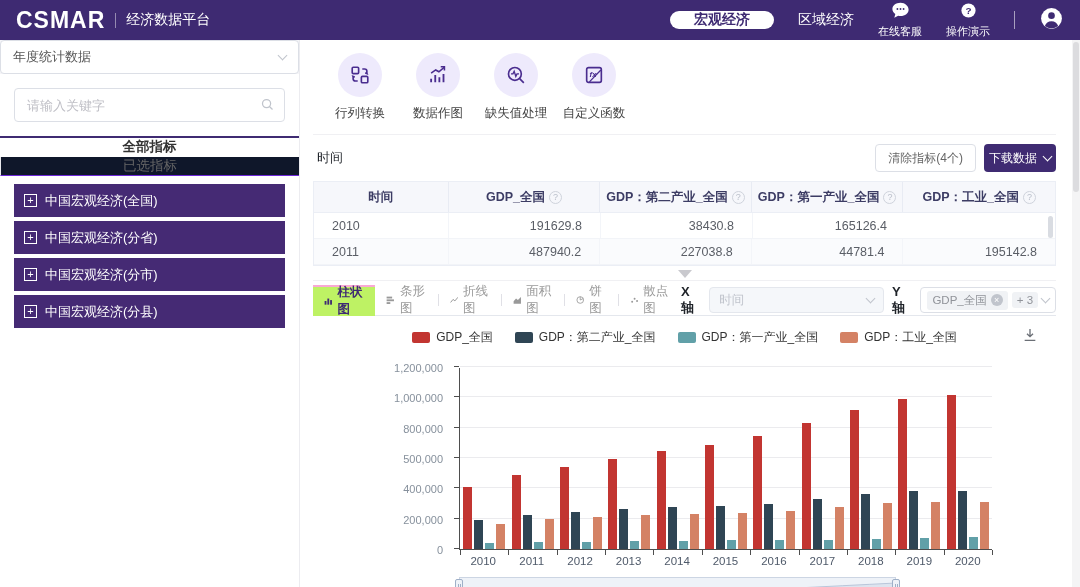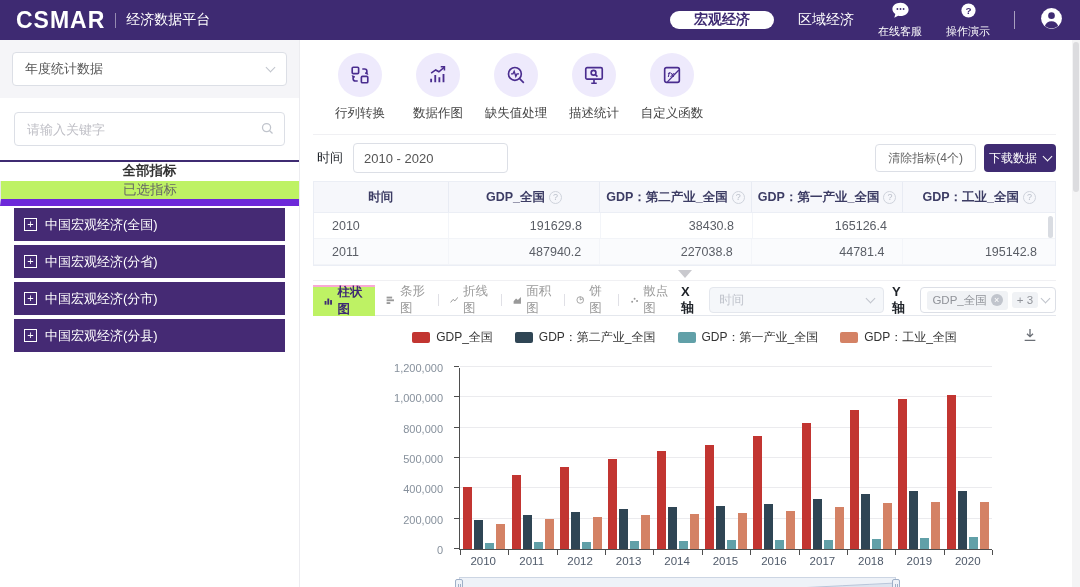--- a/index.html
+++ b/index.html
@@ -16,36 +16,36 @@
   .nav-pill { background:#fff; color:#3e2a72; font-size:14px; font-weight:bold;
     padding:0 24px; border-radius:16px; cursor:pointer; }
   .nav-link { color:#fff; font-size:14px; cursor:pointer; }
   .mini { display:flex; flex-direction:column; align-items:center; gap:1px; cursor:pointer; }
   .mini-label { color:#fff; font-size:11px; }
   .hdr-sep { width:1px; height:18px; background:rgba(255,255,255,.55); }
 
   
   .sidebar { position:absolute; left:0; top:40px; width:300px; bottom:0;
     background:#fff; border-right:1px solid #ececf0; }
-  .side-top { background:#f5f5f8; padding:12px; }
+  .side-top { background:#f5f5f8; padding:0; }
   .select-box { height:34px; background:#fff; border:1px solid #dcdfe6; border-radius:4px;
     display:flex; align-items:center; padding:0 12px; font-size:13px; color:#555; cursor:pointer; }
   .chev { width:7px; height:7px; border-right:1.5px solid #c0c4cc; border-bottom:1.5px solid #c0c4cc;
     transform:rotate(45deg); margin-left:auto; margin-top:-3px; flex:none; }
   .search-wrap { margin:14px 14px 0; position:relative; }
   .search-wrap input { width:100%; height:34px; border:1px solid #dcdfe6; border-radius:4px;
     padding:0 30px 0 12px; font-size:13px; color:#555; outline:none;
     font-family:"Liberation Sans","DejaVu Sans",sans-serif; }
   .search-wrap input::placeholder { color:#bfbfc6; }
   .mag { position:absolute; right:10px; top:9px; }
   .side-tabs { display:flex; margin-top:14px; height:37px;flex-direction:column; }
   .side-tab { flex:1; display:flex; align-items:center; justify-content:center; font-size:13.5px; cursor:pointer; }
   .side-tab.active { background:#fff; color:#333; font-weight:bold; border-top:2px solid #3f2b72;
     border-bottom:1px solid #fff; }
-  .side-tab.inactive { background:#bef264; color:#666; border-bottom:7px solid #6d28d9;
+  .side-tab.inactive { background:#0f172a; color:#666; border-bottom:1px solid #6d28d9;
     border-left:1px solid #e8e8ec; }
   .tree { padding:11px 14px; }
   .tree-item { height:33px; margin-bottom:4px; background:#452a74; color:#fff; font-size:13px;
     display:flex; align-items:center; padding:0 10px; cursor:pointer; }
   .plusbox { width:13px; height:13px; border:1px solid #fff; font-size:11px; line-height:11px;
     text-align:center; margin-right:8px; flex:none; }
 
   
   .main { position:absolute; left:301px; top:40px; right:16px; bottom:0;
     background:#fff; overflow:hidden; padding:0 8px 0 12px; }
@@ -249,45 +249,33 @@
             <circle cx="10.8" cy="10.8" r="7"></circle>
             <path d="M16 16 l4.5 4.5"></path>
             <path d="M6.5 10.8 h2.2 l1.3 -2.8 1.8 5.6 1.3 -2.8 h2.2" stroke-width="1.5"></path>
           </svg>
         </div>
      <div class="tb-label">缺失值处理</div>
    </div>
       <div class="tb-item">
      <div class="tb-circle">
           <svg width="22" height="22" viewBox="0 0 24 24" fill="none" stroke="#4a2d8f" stroke-width="1.8">
-            <rect x="3" y="4" width="18" height="12.5" rx="1.5"></rect>
-            <path d="M9 21 h6 M12 16.5 V21"></path>
-            <circle cx="11.5" cy="9.5" r="2.6"></circle>
-            <path d="M13.5 11.5 l2.2 2.2"></path>
-          </svg>
-        </div>
-     <div class="tb-label">描述统计</div>
-   </div>
-      <div class="tb-item">
-     <div class="tb-circle">
-          <svg width="22" height="22" viewBox="0 0 24 24" fill="none" stroke="#4a2d8f" stroke-width="1.8">
             <rect x="4" y="4" width="16" height="16" rx="2"></rect>
             <path d="M7 19.5 L19.5 6.5" stroke-width="1.4"></path>
             <text x="7.2" y="14.5" font-size="8.5" font-style="italic" font-weight="bold" fill="#4a2d8f" stroke="none">fx</text>
           </svg>
         </div>
      <div class="tb-label">自定义函数</div>
    </div>
     </div>
 
   <div class="hr"></div>
 
   <div class="filter-row">
     <span class="filter-label">时间</span>
-    <input class="time-input" type="text" value="2010 - 2020" style="">
     <div class="filter-right">
       <button class="btn-clear">清除指标(4个)</button>
       <button class="btn-dl">
         <span>下载数据</span>
         <span class="chev"></span>
       </button>
     </div>
   </div>
 
   <div class="dtable">

